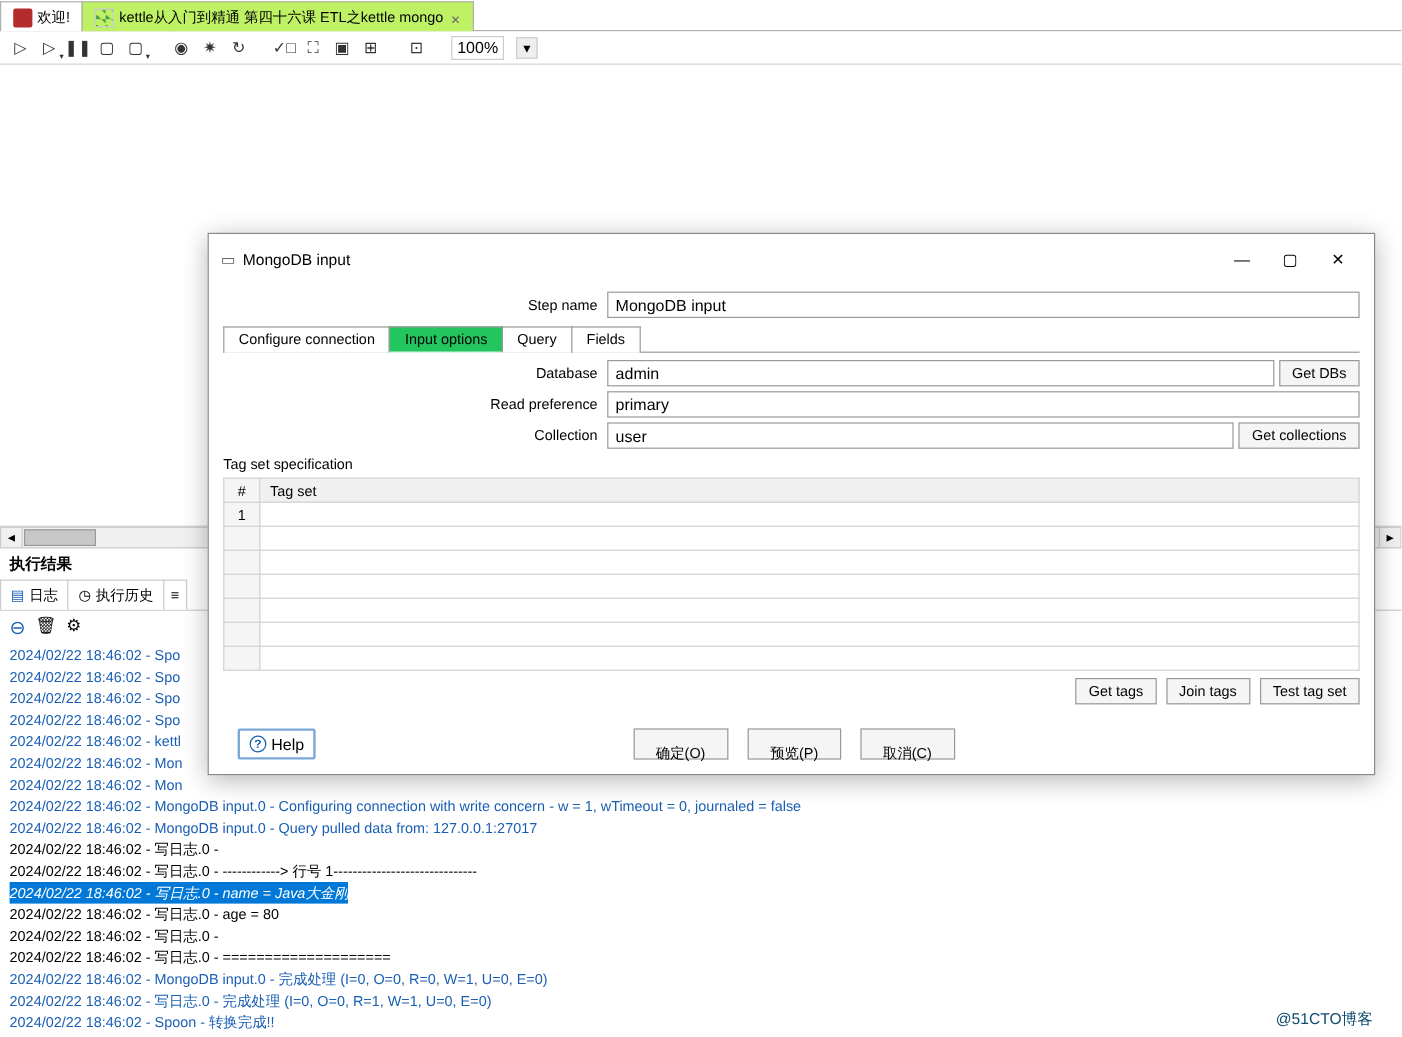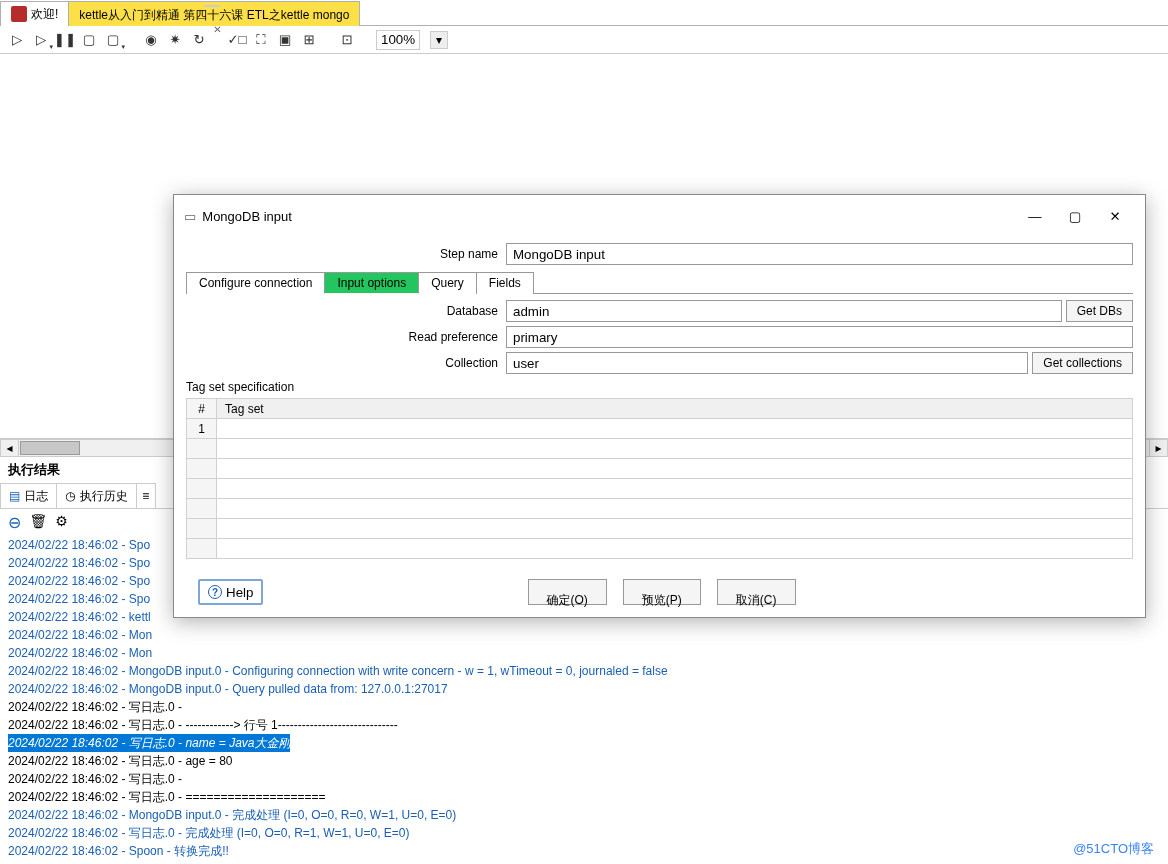--- a/index.html
+++ b/index.html
@@ -1,19 +1,19 @@
 <!DOCTYPE html>
 <html><head>
 <meta charset="utf-8">
 <style>
 * { box-sizing: border-box; font-family: "Microsoft YaHei", "Segoe UI", sans-serif; }
 body { margin: 0; width: 1168px; height: 864px; background: #fff; overflow: hidden; font-size: 12px; position: relative; }
 .main-tabs { display: flex; border-bottom: 1px solid #b0b0b0; height: 26px; background: #fff; }
-.main-tab { display: flex; align-items: center; padding: 3px 10px; border: 1px solid #b0b0b0; border-bottom: none; margin-right: -1px; background: #fff; position: relative; top: 1px; }
-.main-tab.active { background: #fde047; border-bottom-color: #fff; flex-direction: column; }
+.main-tab { display: flex; align-items: flex-end; padding: 3px 10px; border: 1px solid #b0b0b0; border-bottom: none; margin-right: -1px; background: #fff; position: relative; top: 1px; }
+.main-tab.active { background: #bef264; border-bottom-color: #fff; }
 .main-tab-icon { width: 16px; height: 16px; margin-right: 4px; }
 .icon-welcome { background: #b52c2c; border-radius: 2px; }
 .icon-transform { background: linear-gradient(45deg, #4a9e4a 25%, transparent 25%, transparent 75%, #4a9e4a 75%); background-size: 8px 8px; border: 1px solid #ccc; }
 .close-x { margin-left: 6px; color: #666; cursor: pointer; font-size: 10px; }
 .toolbar { display: flex; align-items: center; padding: 4px 8px; border-bottom: 1px solid #ccc; height: 28px; gap: 6px; }
 .tb-btn { width: 18px; height: 18px; display: flex; align-items: center; justify-content: center; cursor: pointer; color: #333; border: none; background: transparent; }
 .zoom-input { width: 44px; height: 20px; border: 1px solid #ccc; padding: 0 4px; }
 .canvas-area { height: 385px; background: #fff; border-bottom: 1px solid #ccc; position: relative; }
 .scroll-bar-h { height: 18px; background: #f0f0f0; border: 1px solid #ccc; display: flex; }
 .scroll-thumb { background: #c8c8c8; border: 1px solid #999; width: 60px; height: 14px; }
@@ -41,21 +41,21 @@
 .section-label { margin: 6px 0 4px 0; }
 .grid-table { width: 100%; border-collapse: collapse; border: 1px solid #b0b0b0; }
 .grid-table th, .grid-table td { border: 1px solid #d0d0d0; padding: 2px 8px; text-align: left; height: 20px; }
 .grid-table th { background: #f0f0f0; font-weight: normal; }
 .grid-table .rownum { width: 30px; text-align: center; background: #f5f5f5; }
 .btn-row-right { display: flex; justify-content: flex-end; gap: 4px; margin-top: 6px; }
 .dialog-buttons { display: flex; justify-content: center; gap: 12px; margin-top: 20px; align-items: center; }
 .dialog-buttons .btn { padding: 12px 18px; height: 26px; }
 .help-btn { position: absolute; left: 12px; display: flex; align-items: center; gap: 4px; border: 2px solid #7ca8d6; padding: 2px 8px; border-radius: 2px; cursor: pointer; height: 26px; background: #fff; }
 .help-icon { width: 14px; height: 14px; border: 1px solid #1a5fb4; border-radius: 50%; display: flex; align-items: center; justify-content: center; color: #1a5fb4; font-size: 10px; font-weight: bold; }
-.watermark { position: absolute; right: 14px; bottom: 6px; color: #3b82f6; font-size: 13px; }
+.watermark { position: absolute; right: 24px; bottom: 6px; color: #0c4a6e; font-size: 13px; }
 .dropdown-arrow { width: 18px; height: 18px; display: flex; align-items: center; justify-content: center; background: #eee; border: 1px solid #ccc; margin-left: 4px; }
 </style>
 </head>
 <body>
 
 <div class="main-tabs">
   <div class="main-tab">
     <div class="main-tab-icon icon-welcome"></div>
     <span>欢迎!</span>
   </div>
@@ -187,20 +187,25 @@
             <td class="rownum"></td>
             <td></td>
           </tr>
         <tr>
             <td class="rownum"></td>
             <td></td>
           </tr>
       </tbody>
     </table>
 
+    <div class="btn-row-right">
+      <button class="btn">Get tags</button>
+      <button class="btn">Join tags</button>
+      <button class="btn">Test tag set</button>
+    </div>
 
     <div class="dialog-buttons" style="position:relative">
       <button class="help-btn">
         <span class="help-icon">?</span>
         <span>Help</span>
       </button>
       <button class="btn">确定(O)</button>
       <button class="btn">预览(P)</button>
       <button class="btn">取消(C)</button>
     </div>

